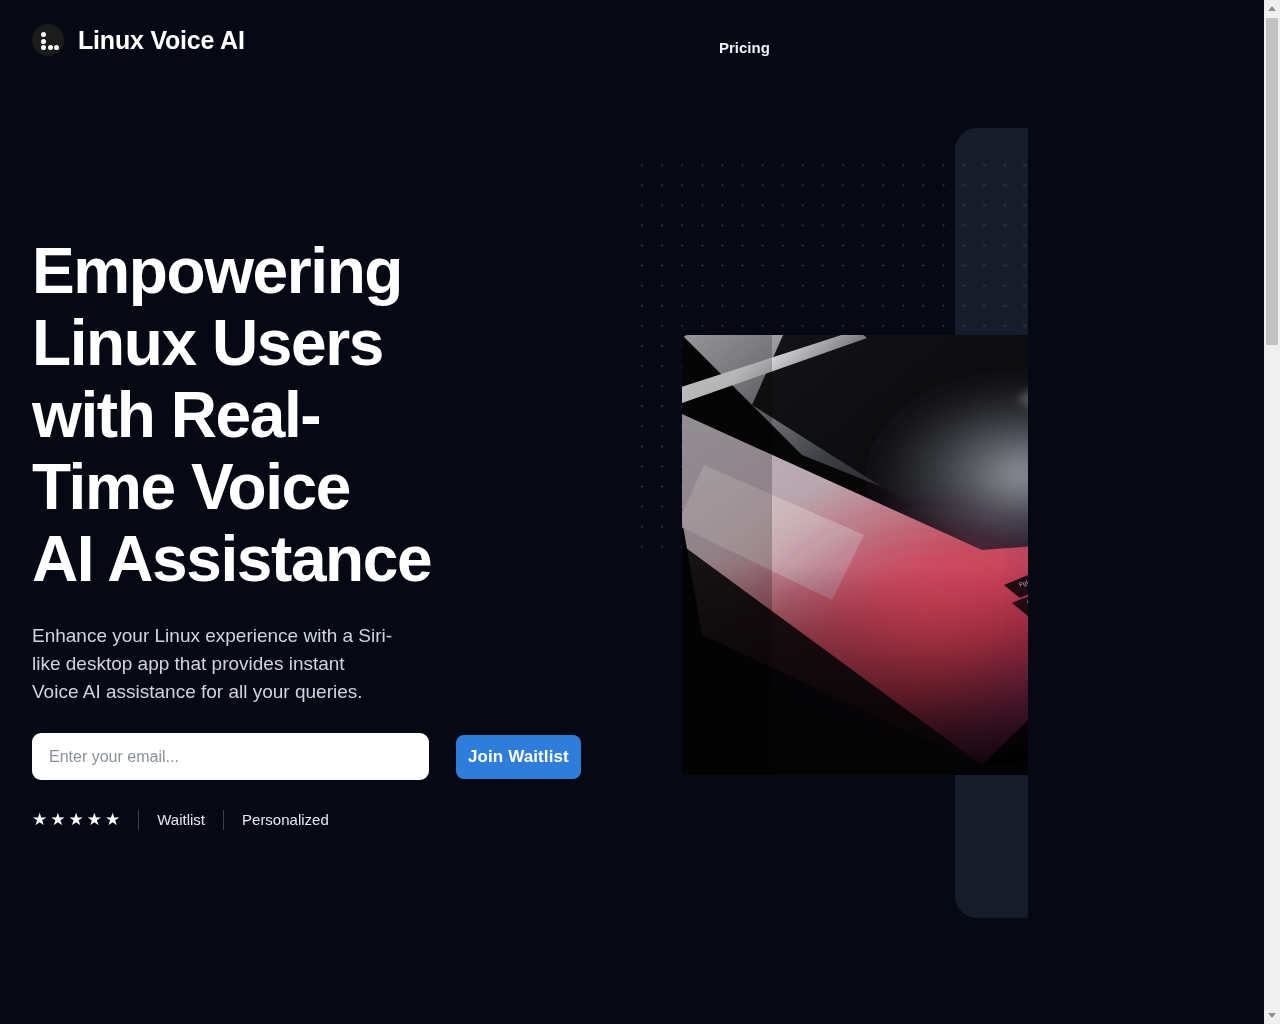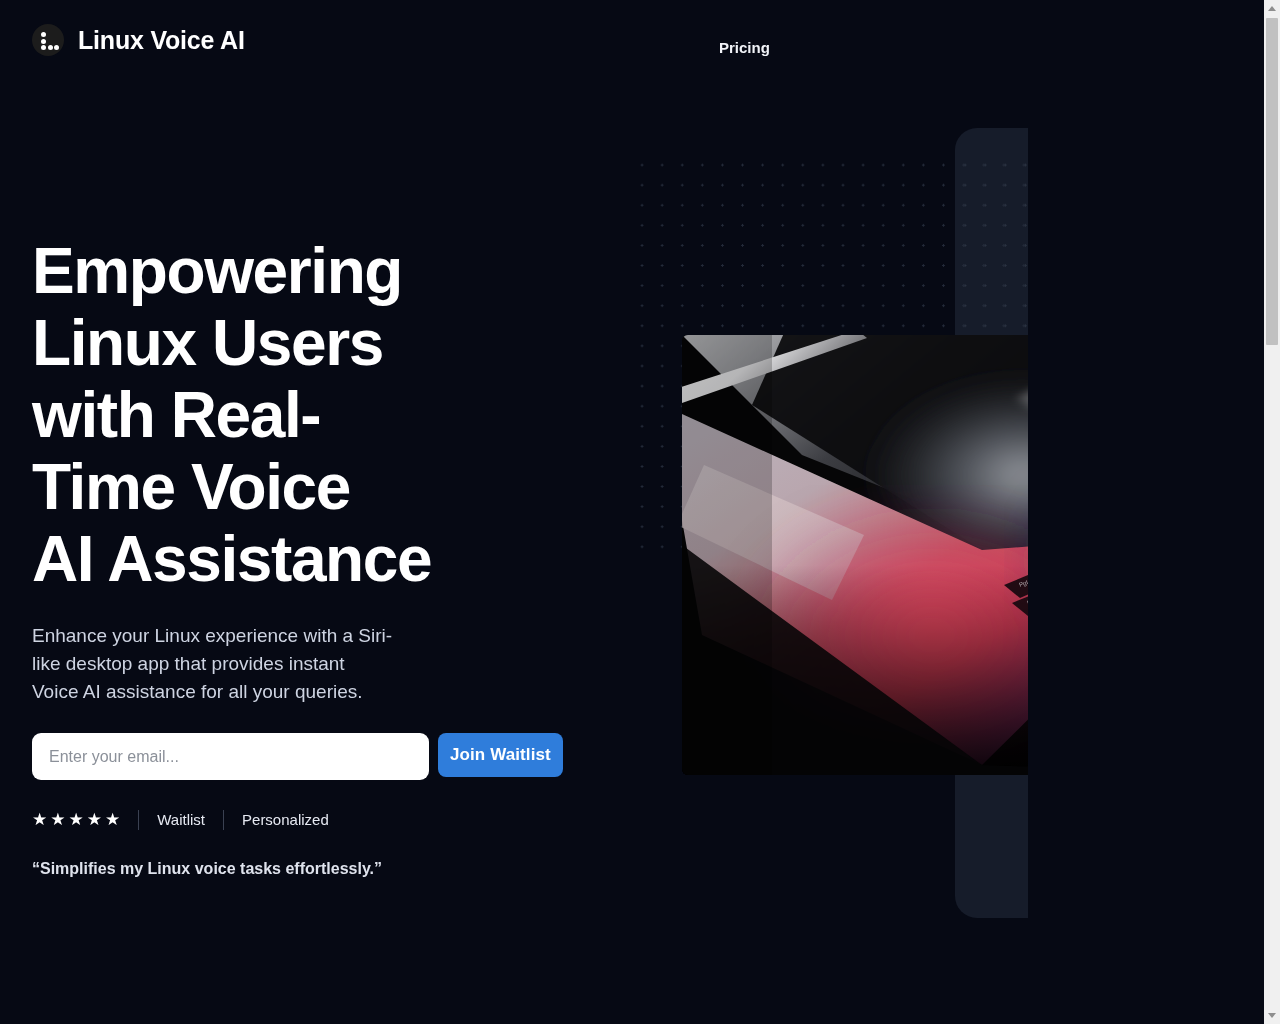--- a/index.html
+++ b/index.html
@@ -172,22 +172,22 @@
     white-space: pre-line;
     font-weight: normal;
   }
 
   
   #signup {
     position: absolute;
     left: 32px;
     top: 733px;
     display: flex;
-    align-items: flex-start;
-    gap: 9px;
+    align-items: center;
+    gap: 27px;
     z-index: 20;
   }
   #email-input {
     width: 397px;
     height: 47px;
     border-radius: 9px;
     border: none;
     background: #ffffff;
     padding: 0 17px;
     font-family: "Liberation Sans", sans-serif;
@@ -474,21 +474,20 @@
         <span>★</span>
         <span>★</span>
       </span>
       <span class="rating-sep"></span>
       <span class="rating-tag">Waitlist</span>
       <span class="rating-sep"></span>
       <span class="rating-tag">Personalized</span>
     </div>
 
     <div id="testimonial">
-      <div id="quote">“Simplifies my Linux voice tasks effortlessly.”</div>
     </div>
 
   </div>
 
   <div id="scrollbar">
     <div class="sb-arrow up"></div>
     <div id="sb-thumb"></div>
     <div class="sb-arrow down"></div>
   </div>
 

